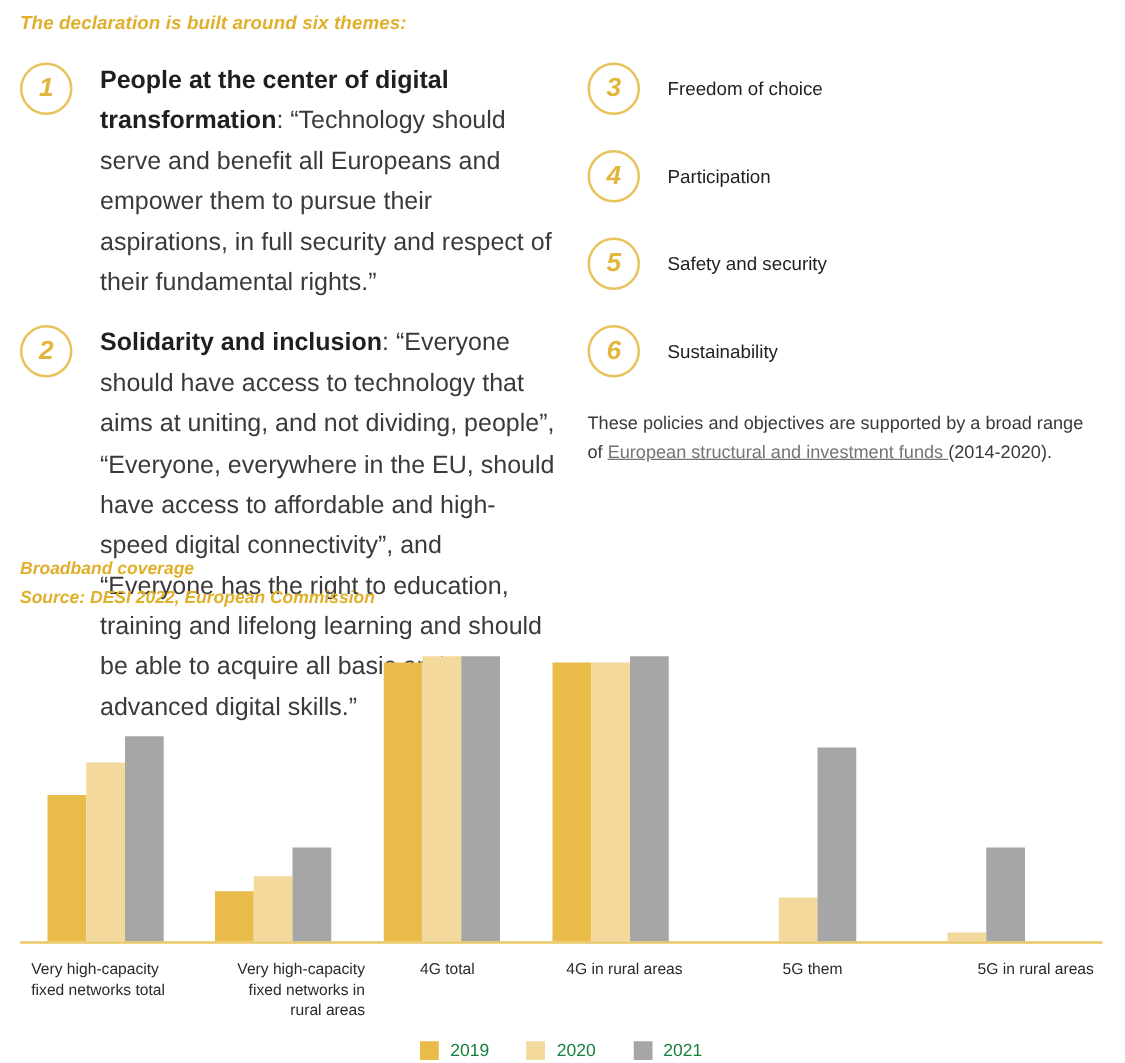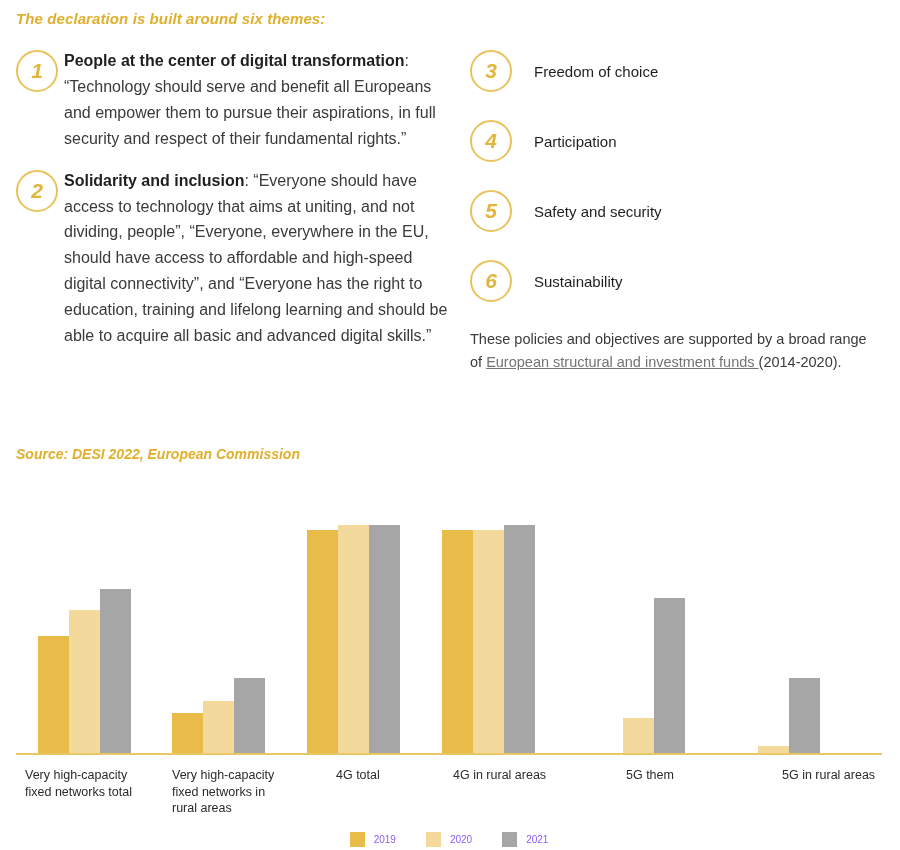--- a/index.html
+++ b/index.html
@@ -50,22 +50,22 @@
     align-items: center;
     justify-content: center;
     font-size: 21px;
     font-style: italic;
     font-weight: bold;
     color: #e2b63c;
     margin-top: 2px;
   }
   .theme-row.compact .num-circle { margin-top: 0; }
   .theme-text {
-    margin-left: 6px;
-    font-size: 16px;
+    margin-left: 22px;
+    font-size: 20px;
     line-height: 1.62;
     color: #3a3a3a;
   }
   .theme-text b { color: #1f1f1f; font-weight: bold; }
   .theme-label {
     margin-left: 22px;
     font-size: 15px;
     font-weight: normal;
     color: #1f1f1f;
   }
@@ -142,21 +142,21 @@
     gap: 30px;
   }
   .legend-item {
     display: flex;
     align-items: center;
     gap: 9px;
   }
   .legend-swatch {
     width: 15px; height: 15px;
   }
-  .legend-label { font-size: 10px; color: #8b5cf6; }
+  .legend-label { font-size: 14px; color: #15803d; }
 </style>
 </head>
 <body>
 
 <div class="page">
 
   <div class="section-heading">The declaration is built around six themes:</div>
 
   <div class="themes-left">
 
@@ -192,20 +192,21 @@
     <div class="theme-row compact">
       <div class="num-circle">6</div>
       <div class="theme-label">Sustainability</div>
     </div>
 
     <div class="funds-note"><span>These policies and objectives are supported by a broad range of </span><a class="funds-link" href="#">European structural and investment funds </a><span>(2014-2020).</span></div>
 
   </div>
 
   <div class="chart-title">
+    <div>Broadband coverage</div>
     <div>Source: DESI 2022, European Commission</div>
   </div>
 
   <div class="chart">
     <div class="plot" id="plot">
         <div class="group" style="left: 22px;">
           <div class="bar s2019" style="height: 117.5px;"></div>
           <div class="bar s2020" style="height: 143.35px;"></div>
           <div class="bar s2021" style="height: 164.5px;"></div>
         </div>
@@ -230,21 +231,21 @@
           <div class="bar s2021" style="height: 155.1px;"></div>
         </div>
         <div class="group" style="left: 711px;">
           <div class="bar s2019" style="height: 0px;"></div>
           <div class="bar s2020" style="height: 7.05px;"></div>
           <div class="bar s2021" style="height: 75.2px;"></div>
         </div>
       </div>
     <div class="xlabels" id="xlabels">
         <div class="xlabel" style="left: 9px; width: 130px;">Very high-capacity fixed networks total</div>
-        <div class="xlabel" style="left: 156px; width: 120px;">Very high-capacity fixed networks in rural areas</div>
+        <div class="xlabel" style="left: 156px; width: 120px; text-align: right;">Very high-capacity fixed networks in rural areas</div>
         <div class="xlabel" style="left: 320px; width: 110px;">4G total</div>
         <div class="xlabel" style="left: 437px; width: 140px;">4G in rural areas</div>
         <div class="xlabel" style="left: 610px; width: 110px;">5G them</div>
         <div class="xlabel" style="left: 730px; width: 140px; margin-left: 36px;">5G in rural areas</div>
       </div>
     <div class="legend" id="legend">
         <div class="legend-item">
           <span class="legend-swatch" style="background: rgb(233, 188, 74);"></span>
           <span class="legend-label">2019</span>
         </div>

